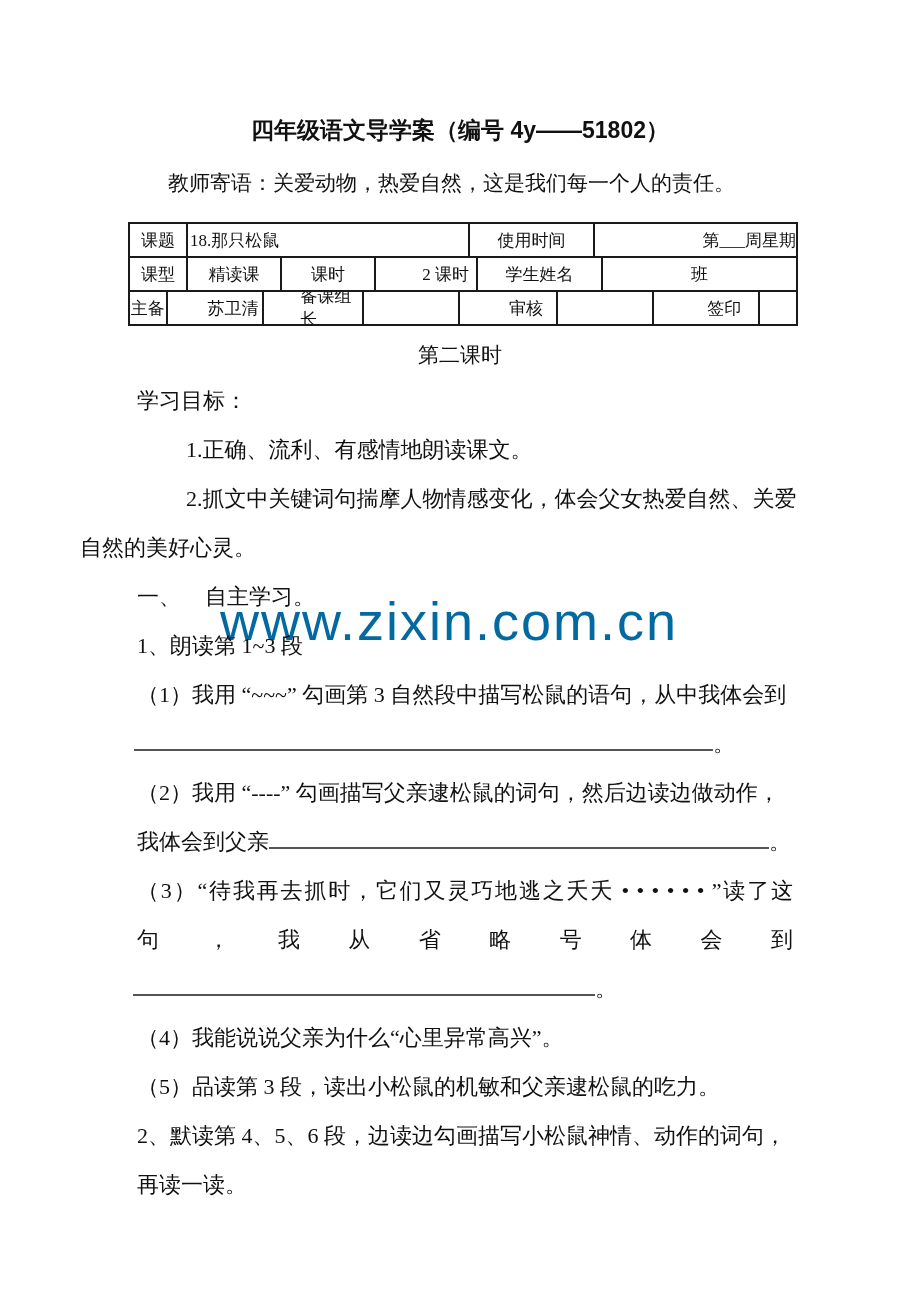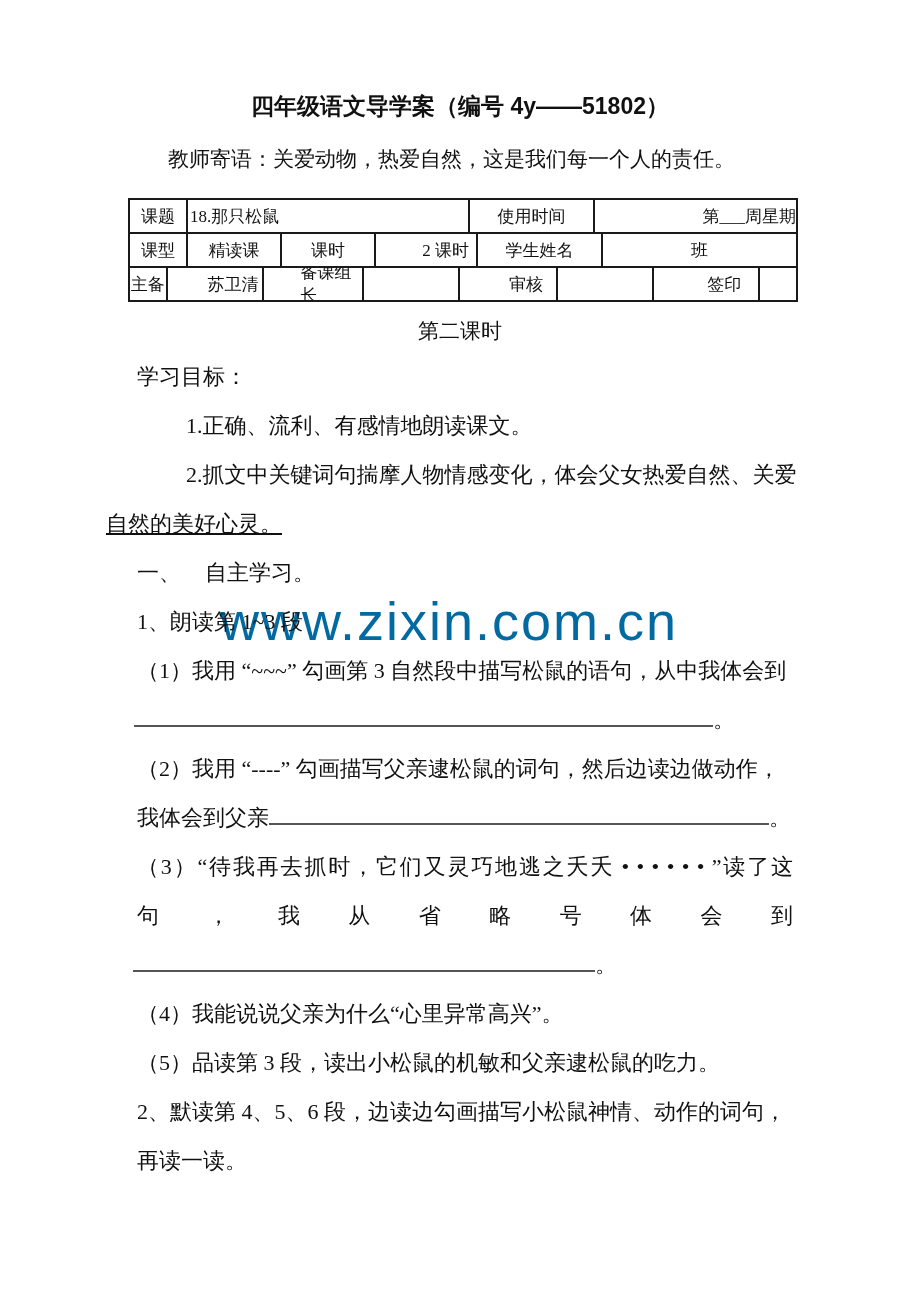--- a/index.html
+++ b/index.html
@@ -16,21 +16,21 @@
     left:220px;top:590px;
     font-family:"Liberation Sans", sans-serif;
     font-size:54px;
     color:#0369a1;
     letter-spacing:2px;
     z-index:0;
     white-space:nowrap;
   }
   .content{position:relative;z-index:1;}
   .title{
-    padding-top:88px;
+    padding-top:112px;
     text-align:center;
     font-family:"Liberation Sans", sans-serif;
     font-weight:700;
     font-size:23px;
     line-height:36px;
   }
   .message{
     margin:20px 0 0 168px;
     font-size:21px;
     line-height:30px;
@@ -64,21 +64,21 @@
     line-height:30px;
     margin-top:14px;
   }
   .lines{margin-top:6px;font-size:22px;}
   .line{
     height:49px;line-height:49px;
     margin-left:137px;
     white-space:nowrap;
   }
   .indent{margin-left:186px;}
-  .cont{margin-left:106px;text-decoration:underline;}
+  .cont{margin-left:80px;}
   .gapper{display:inline-block;width:24px;}
   .justify{
     width:656px;
     white-space:normal;
     text-align:justify;
     text-align-last:justify;
   }
   .blank{
     display:inline-block;
     height:24px;

